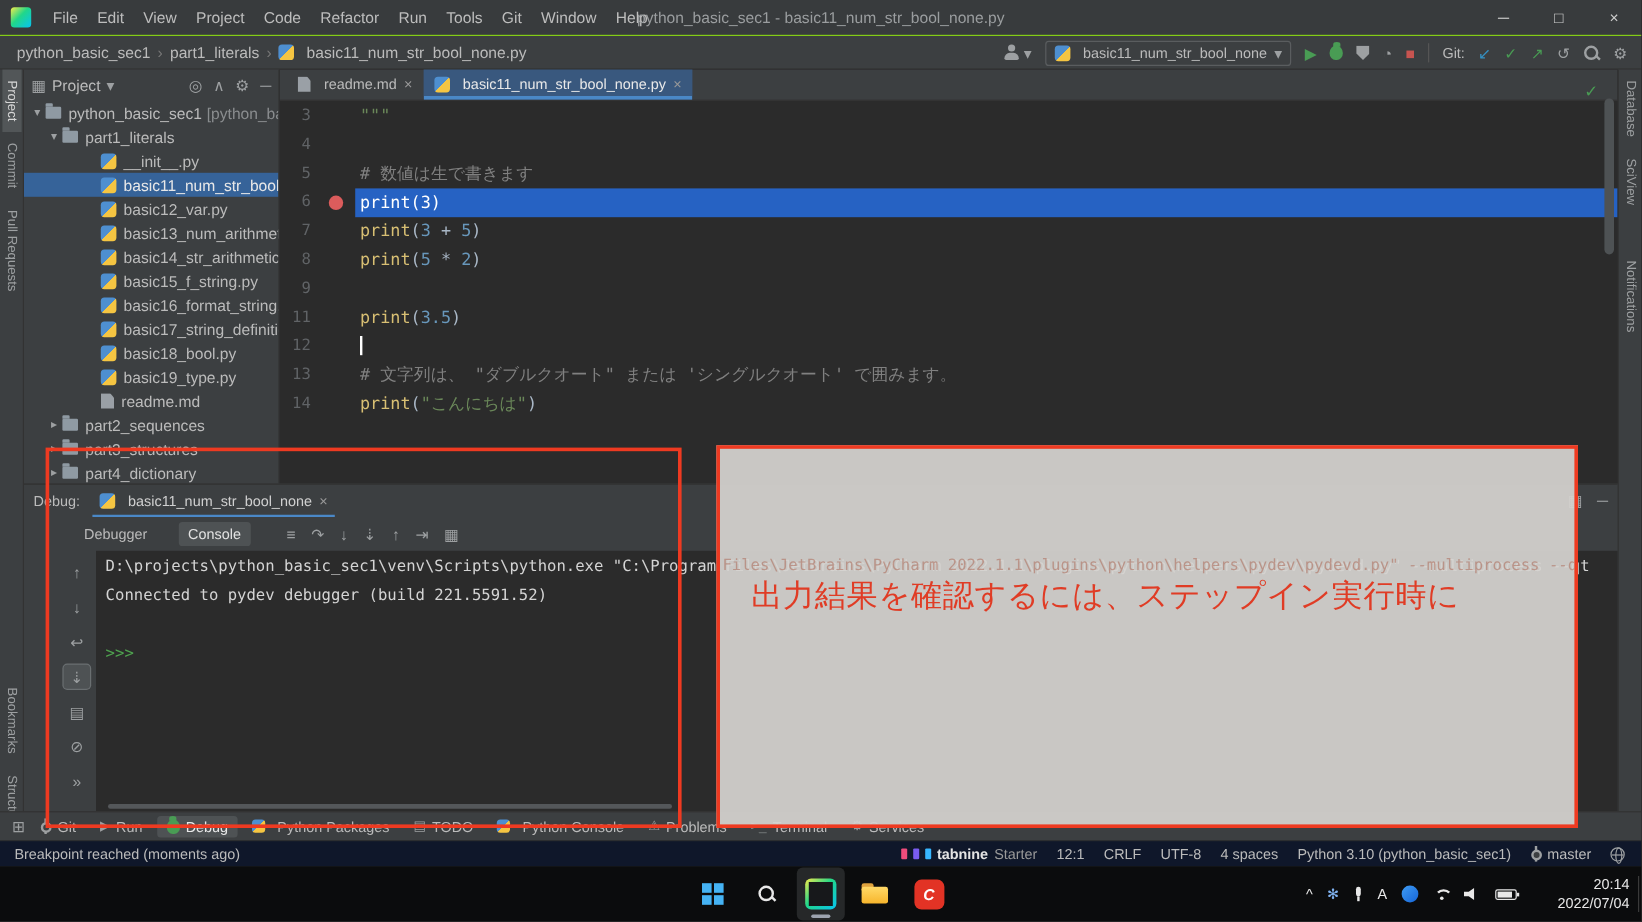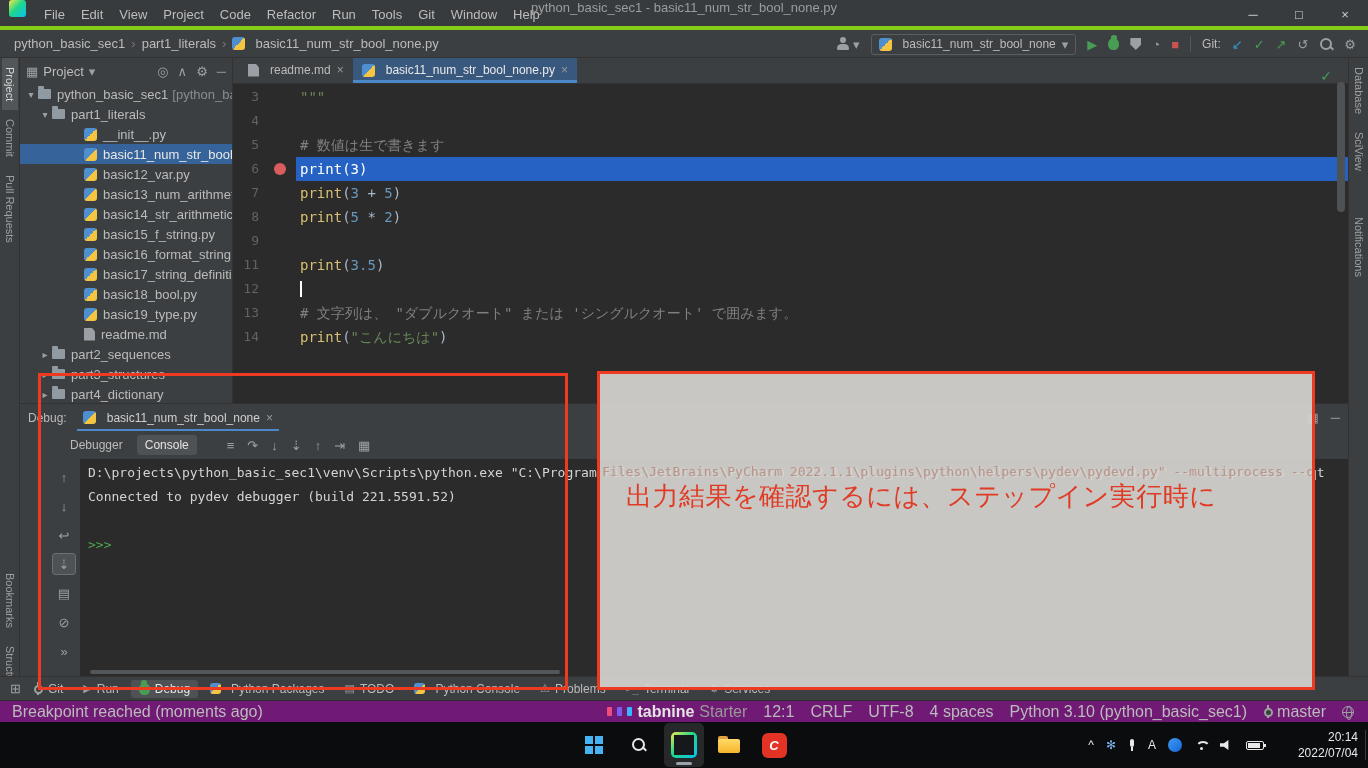--- a/index.html
+++ b/index.html
@@ -2,21 +2,21 @@
 <html><head>
 <meta charset="utf-8">
 <style>
   *{margin:0;padding:0;box-sizing:border-box}
   html,body{width:1368px;height:768px;overflow:hidden}
   body{font-family:"Liberation Sans",sans-serif;background:#2b2b2b;cursor:default;-webkit-font-smoothing:antialiased}
   .screen{position:relative;width:1368px;height:768px;background:#2b2b2b;overflow:hidden}
   .mono{font-family:"DejaVu Sans Mono",monospace}
 
   
-  .titlebar{position:absolute;left:0;top:0;width:1368px;height:30px;background:#383b3d;display:flex;border-bottom:4px solid #84cc16}
+  .titlebar{position:absolute;left:0;top:0;width:1368px;height:30px;background:#383b3d;display:flex;align-items:center;border-bottom:1px solid #84cc16}
   .app-logo{width:17px;height:17px;border-radius:3px;margin:0 10px 0 9px;background:linear-gradient(135deg,#f7eb4a,#21d789 45%,#07c3f2)}
   .menu-item{font-size:13px;color:#bdbdbd;padding:0 8px;line-height:30px}
   .win-title{position:absolute;left:50%;transform:translateX(-50%);font-size:13px;color:#9a9d9f;white-space:nowrap}
   .win-controls{position:absolute;right:0;top:0;height:30px;display:flex}
   .wbtn{width:46px;height:30px;line-height:30px;text-align:center;color:#cfcfcf;font-size:13px}
 
   
   .navbar{position:absolute;left:0;top:30px;width:1368px;height:28px;background:#3c3f41;border-bottom:1px solid #323232;display:flex;align-items:center}
   .crumbs{display:flex;align-items:center;margin-left:14px;gap:6px;font-size:13px;color:#bbb}
   .crumb{display:flex;align-items:center;gap:5px}
@@ -105,21 +105,21 @@
   .ci-person::before{content:"";position:absolute;left:4px;top:0;width:6px;height:6px;border-radius:50%;background:#9da0a2}
   .ci-person::after{content:"";position:absolute;left:1px;top:7px;width:12px;height:6px;border-radius:6px 6px 2px 2px;background:#9da0a2}
   .ci-magnifier{width:14px;height:14px;position:relative}
   .ci-magnifier::before{content:"";position:absolute;left:1px;top:1px;width:8px;height:8px;border:2px solid #9da0a2;border-radius:50%}
   .ci-magnifier::after{content:"";position:absolute;left:10px;top:10px;width:5px;height:2px;background:#9da0a2;transform:rotate(45deg)}
   .i-branch{position:relative;width:10px;height:13px}
   .i-branch::before{content:"";position:absolute;left:4px;top:0;width:2px;height:13px;background:#9da0a2}
   .i-branch::after{content:"";position:absolute;left:1px;top:3px;width:5px;height:5px;border:2px solid #9da0a2;border-radius:50%;background:#3c3f41}
 
   
-  .statusbar{position:absolute;left:0;top:700px;width:1368px;height:22px;background:#701a75;border-top:1px solid #2c2e30;display:flex;align-items:center;font-size:16px;color:#bbb}
+  .statusbar{position:absolute;left:0;top:700px;width:1368px;height:22px;background:#0f172a;border-top:1px solid #2c2e30;display:flex;align-items:center;font-size:12px;color:#bbb}
   .sb-msg{margin-left:12px}
   .sb-right{margin-left:auto;display:flex;align-items:center;gap:16px;margin-right:14px}
   .tn{display:flex;align-items:center;gap:5px}
   .tn-sq{width:5px;height:9px;border-radius:1px}
   .tn-b{color:#e4e4e4;font-weight:bold}
   .tn-p{color:#999}
   .sb-branch{display:flex;align-items:center;gap:4px}
   .ci-globe{width:12px;height:12px;border:1px solid #9da0a2;border-radius:50%;position:relative}
   .ci-globe::before{content:"";position:absolute;left:3px;top:-1px;width:4px;height:12px;border:1px solid #9da0a2;border-radius:50%}
   .ci-globe::after{content:"";position:absolute;left:0;top:5px;width:10px;height:1px;background:#9da0a2}
@@ -396,21 +396,21 @@
         <i class="ic ic-python"></i>
         <span>basic11_num_str_bool_none</span>
         <span class="tclose">×</span>
       </div>
       <div class="right" id="debugRightIcons">
           <span class=" gly">▦</span>
           <span class=" gly">─</span>
         </div>
     </div>
     <div class="dtabs">
-      <span id="dtabSlot" style="display:flex;gap:6px">
+      <span id="dtabSlot" style="display:flex;gap:18px">
           <span class="dtab">Debugger</span>
           <span class="dtab active">Console</span>
         </span>
       <div class="step-icons" id="stepIcons">
           <span class=" gly">≡</span>
           <span class=" gly">↷</span>
           <span class=" gly">↓</span>
           <span class=" gly">⇣</span>
           <span class=" gly">↑</span>
           <span class=" gly">⇥</span>

